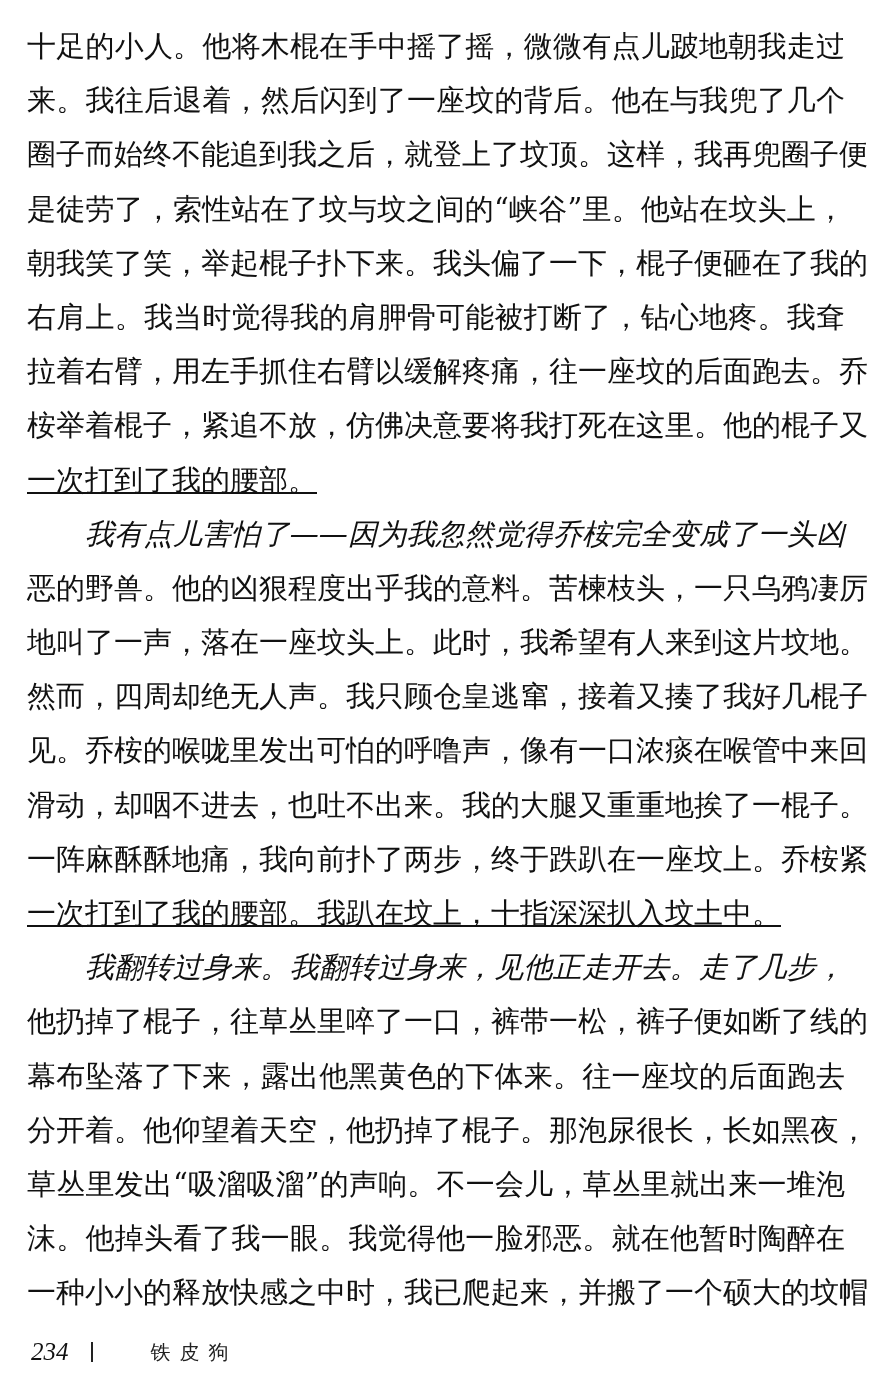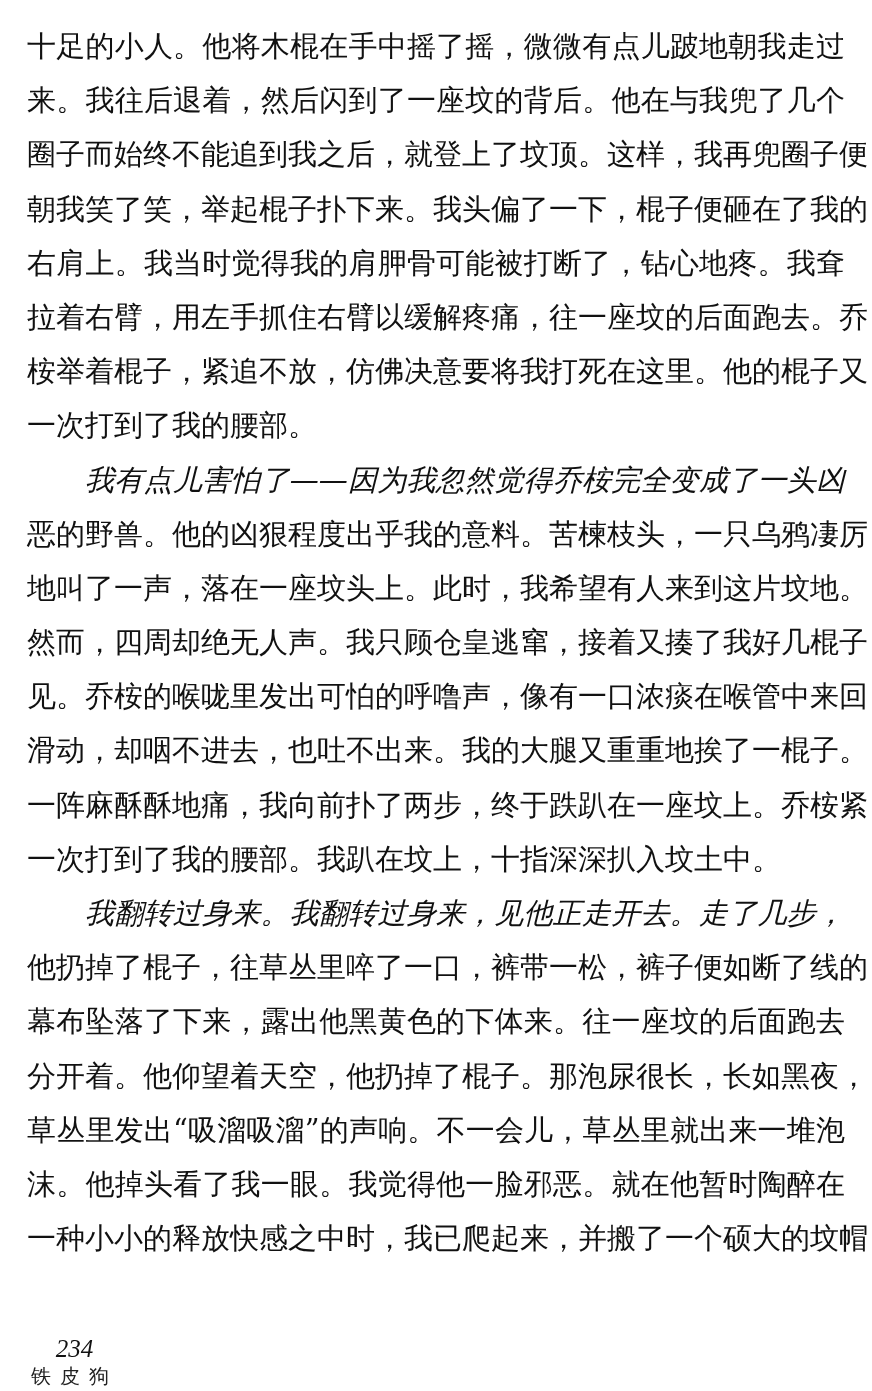--- a/index.html
+++ b/index.html
@@ -6,35 +6,36 @@
   body { width:872px; height:1391px; position:relative; overflow:hidden; color:#111; }
   .page { position:absolute; left:0; top:0; width:872px; height:1238px; }
   .text-block { position:absolute; left:27px; top:19px; width:818px; }
   .line {
     height:54.2px; line-height:54.2px;
     font-family:"DejaVu Serif","Liberation Serif",serif;
     font-size:29px; white-space:nowrap;
     text-align:justify; text-align-last:justify;
     letter-spacing:0px;
   }
-  .line.last { text-align-last:left; }
+  .line.last { text-align-last:left;text-decoration:underline; }
   .line.indent { padding-left:58px;font-style:italic; }
-  .footer { position:absolute; left:31px; top:1335px; height:34px; display:flex; align-items:center;flex-direction:column; }
+  .footer { position:absolute; left:31px; top:1335px; height:34px; display:flex; align-items:center; }
   .page-num { font-family:"Liberation Serif","DejaVu Serif",serif; font-style:italic; font-size:25px; color:#111; }
   .sep { display:inline-block; width:2px; height:20px; background:#222; margin:0 21px 0 22px; }
-  .book-title { font-family:"DejaVu Sans","Liberation Sans",sans-serif; font-size:20px; letter-spacing:9px; color:#222; }
+  .book-title { font-family:"DejaVu Sans","Liberation Sans",sans-serif; font-size:20px; letter-spacing:9px; color:#222;margin-left:37px; }
 </style>
 </head>
 <body>
 
 <div class="page">
   <div class="text-block" id="text-block">
       <div class="line">十足的小人。他将木棍在手中摇了摇，微微有点儿跛地朝我走过</div>
       <div class="line">来。我往后退着，然后闪到了一座坟的背后。他在与我兜了几个</div>
       <div class="line">圈子而始终不能追到我之后，就登上了坟顶。这样，我再兜圈子便</div>
+      <div class="line">是徒劳了，索性站在了坟与坟之间的“峡谷”里。他站在坟头上，</div>
       <div class="line">朝我笑了笑，举起棍子扑下来。我头偏了一下，棍子便砸在了我的</div>
       <div class="line">右肩上。我当时觉得我的肩胛骨可能被打断了，钻心地疼。我耷</div>
       <div class="line">拉着右臂，用左手抓住右臂以缓解疼痛，往一座坟的后面跑去。乔</div>
       <div class="line">桉举着棍子，紧追不放，仿佛决意要将我打死在这里。他的棍子又</div>
       <div class="line last">一次打到了我的腰部。</div>
       <div class="line indent">我有点儿害怕了——因为我忽然觉得乔桉完全变成了一头凶</div>
       <div class="line">恶的野兽。他的凶狠程度出乎我的意料。苦楝枝头，一只乌鸦凄厉</div>
       <div class="line">地叫了一声，落在一座坟头上。此时，我希望有人来到这片坟地。</div>
       <div class="line">然而，四周却绝无人声。我只顾仓皇逃窜，接着又揍了我好几棍子</div>
       <div class="line">见。乔桉的喉咙里发出可怕的呼噜声，像有一口浓痰在喉管中来回</div>

